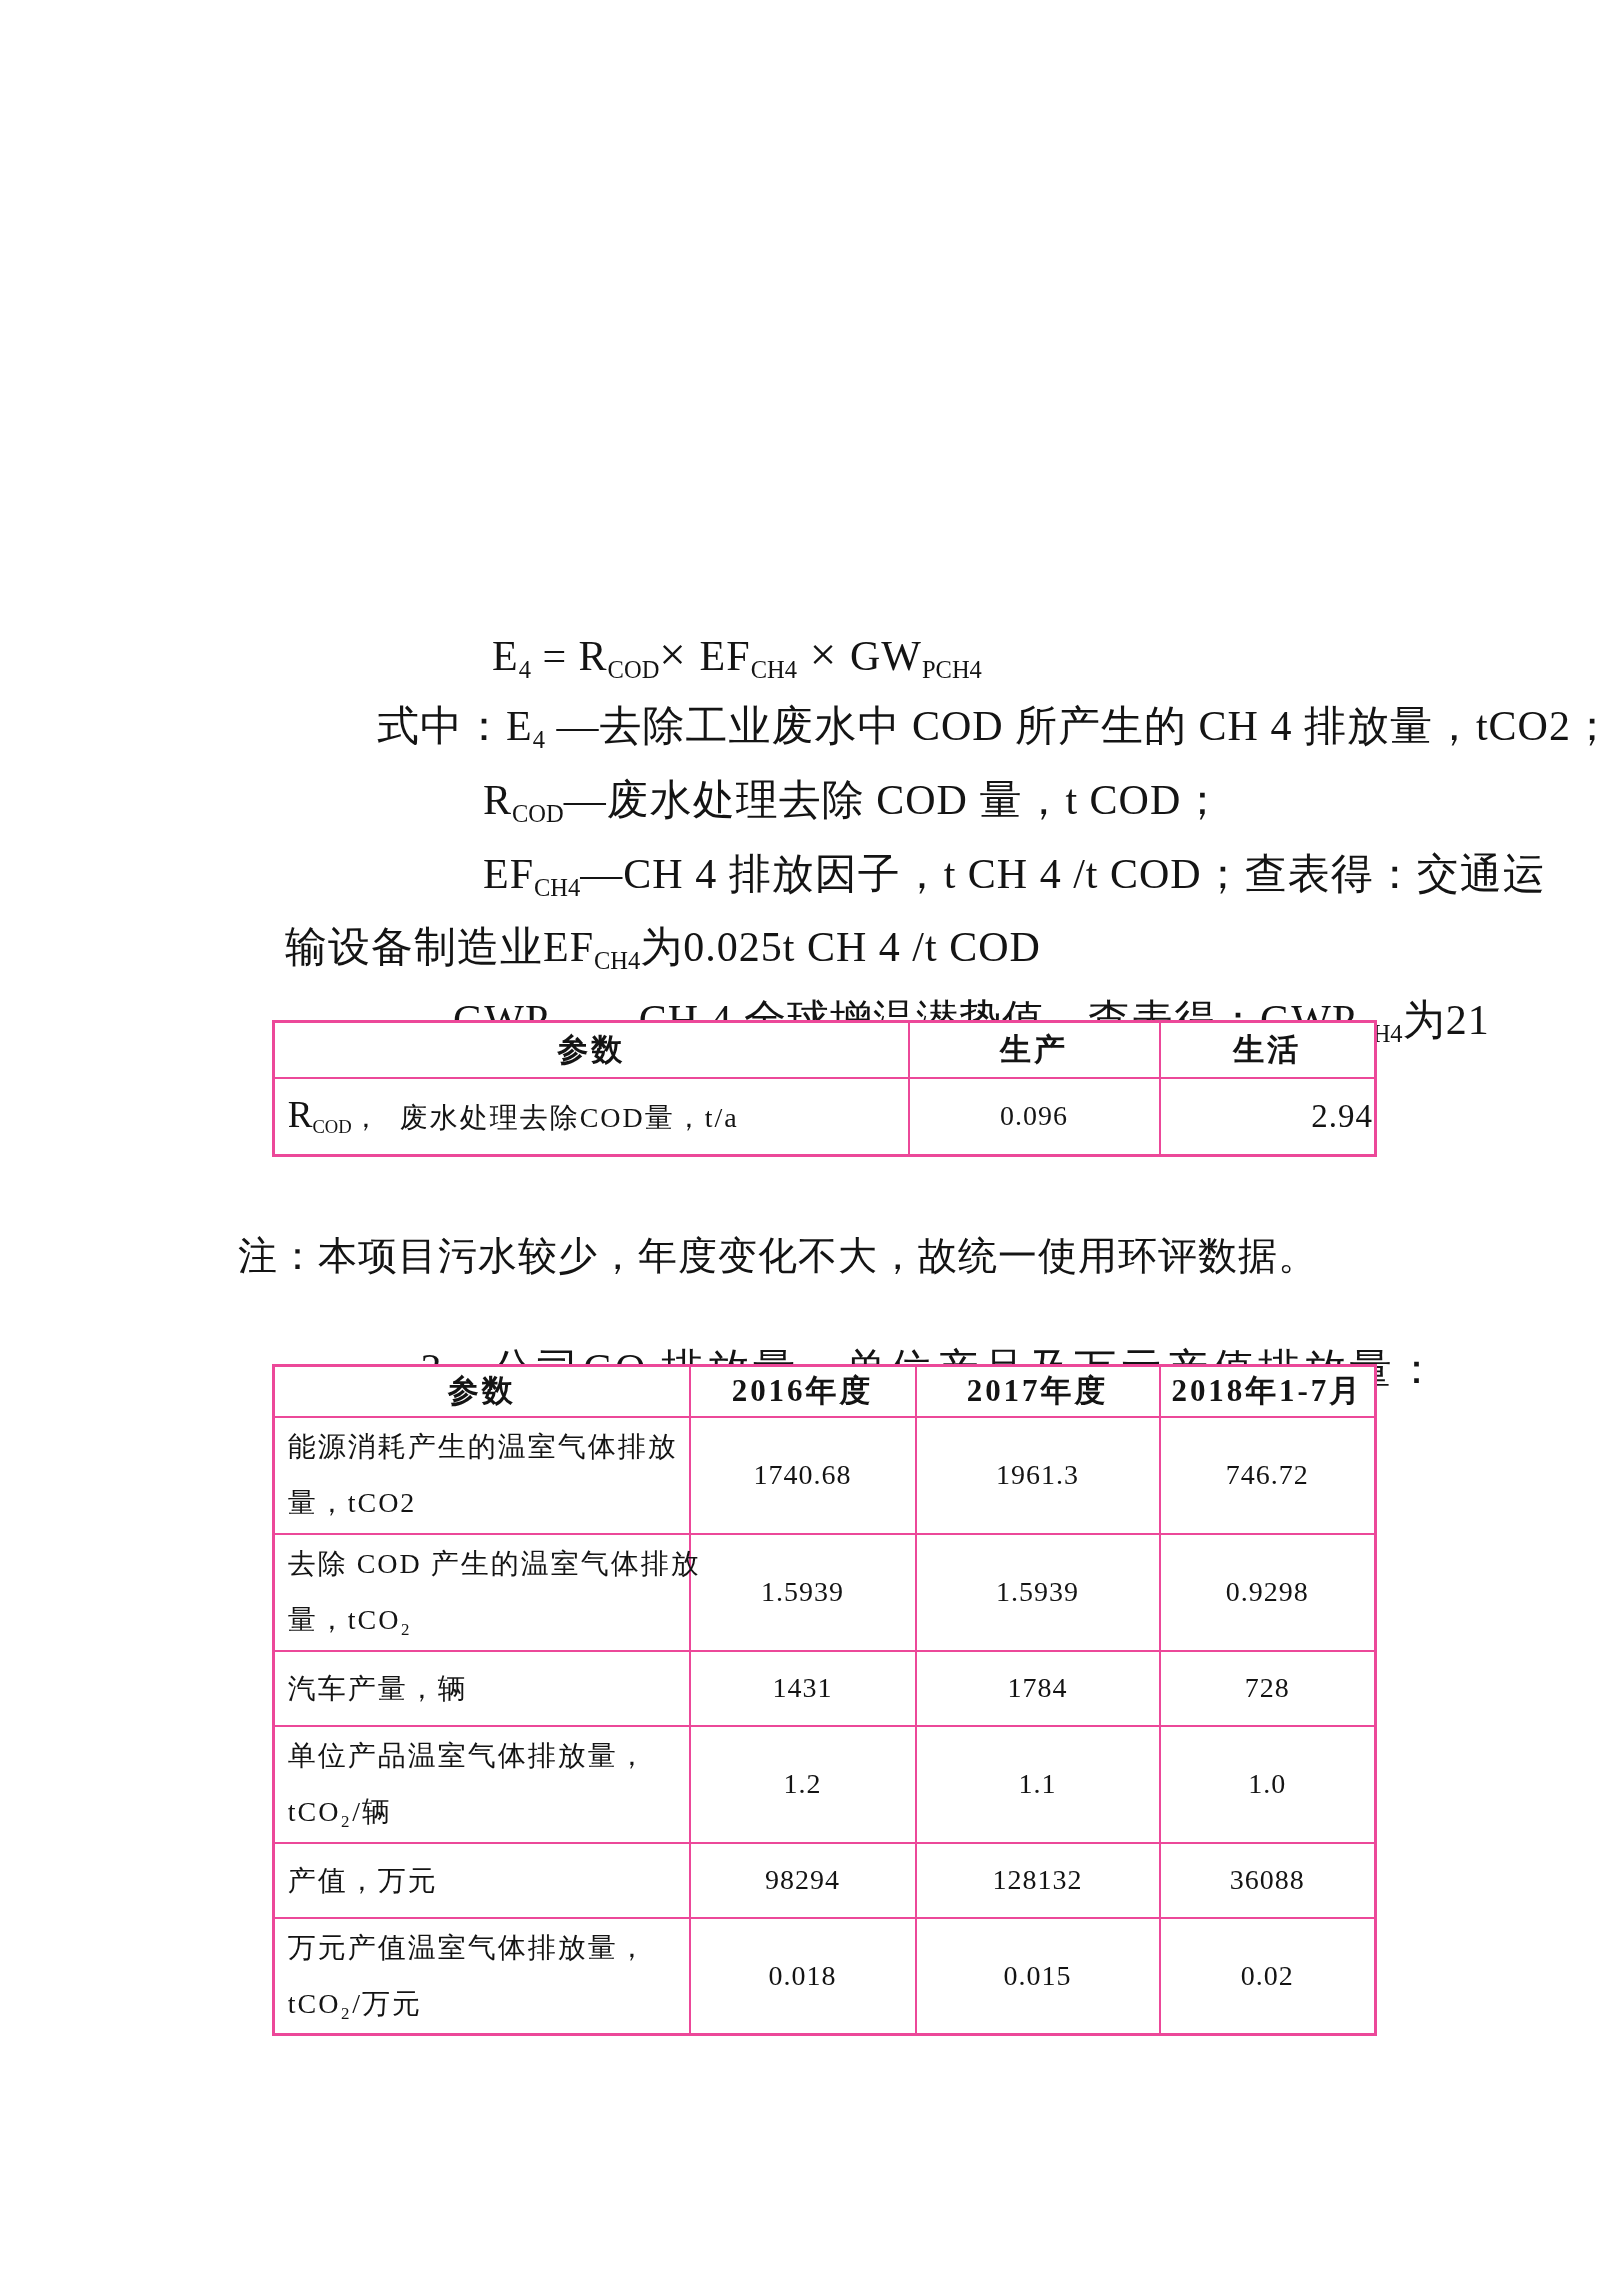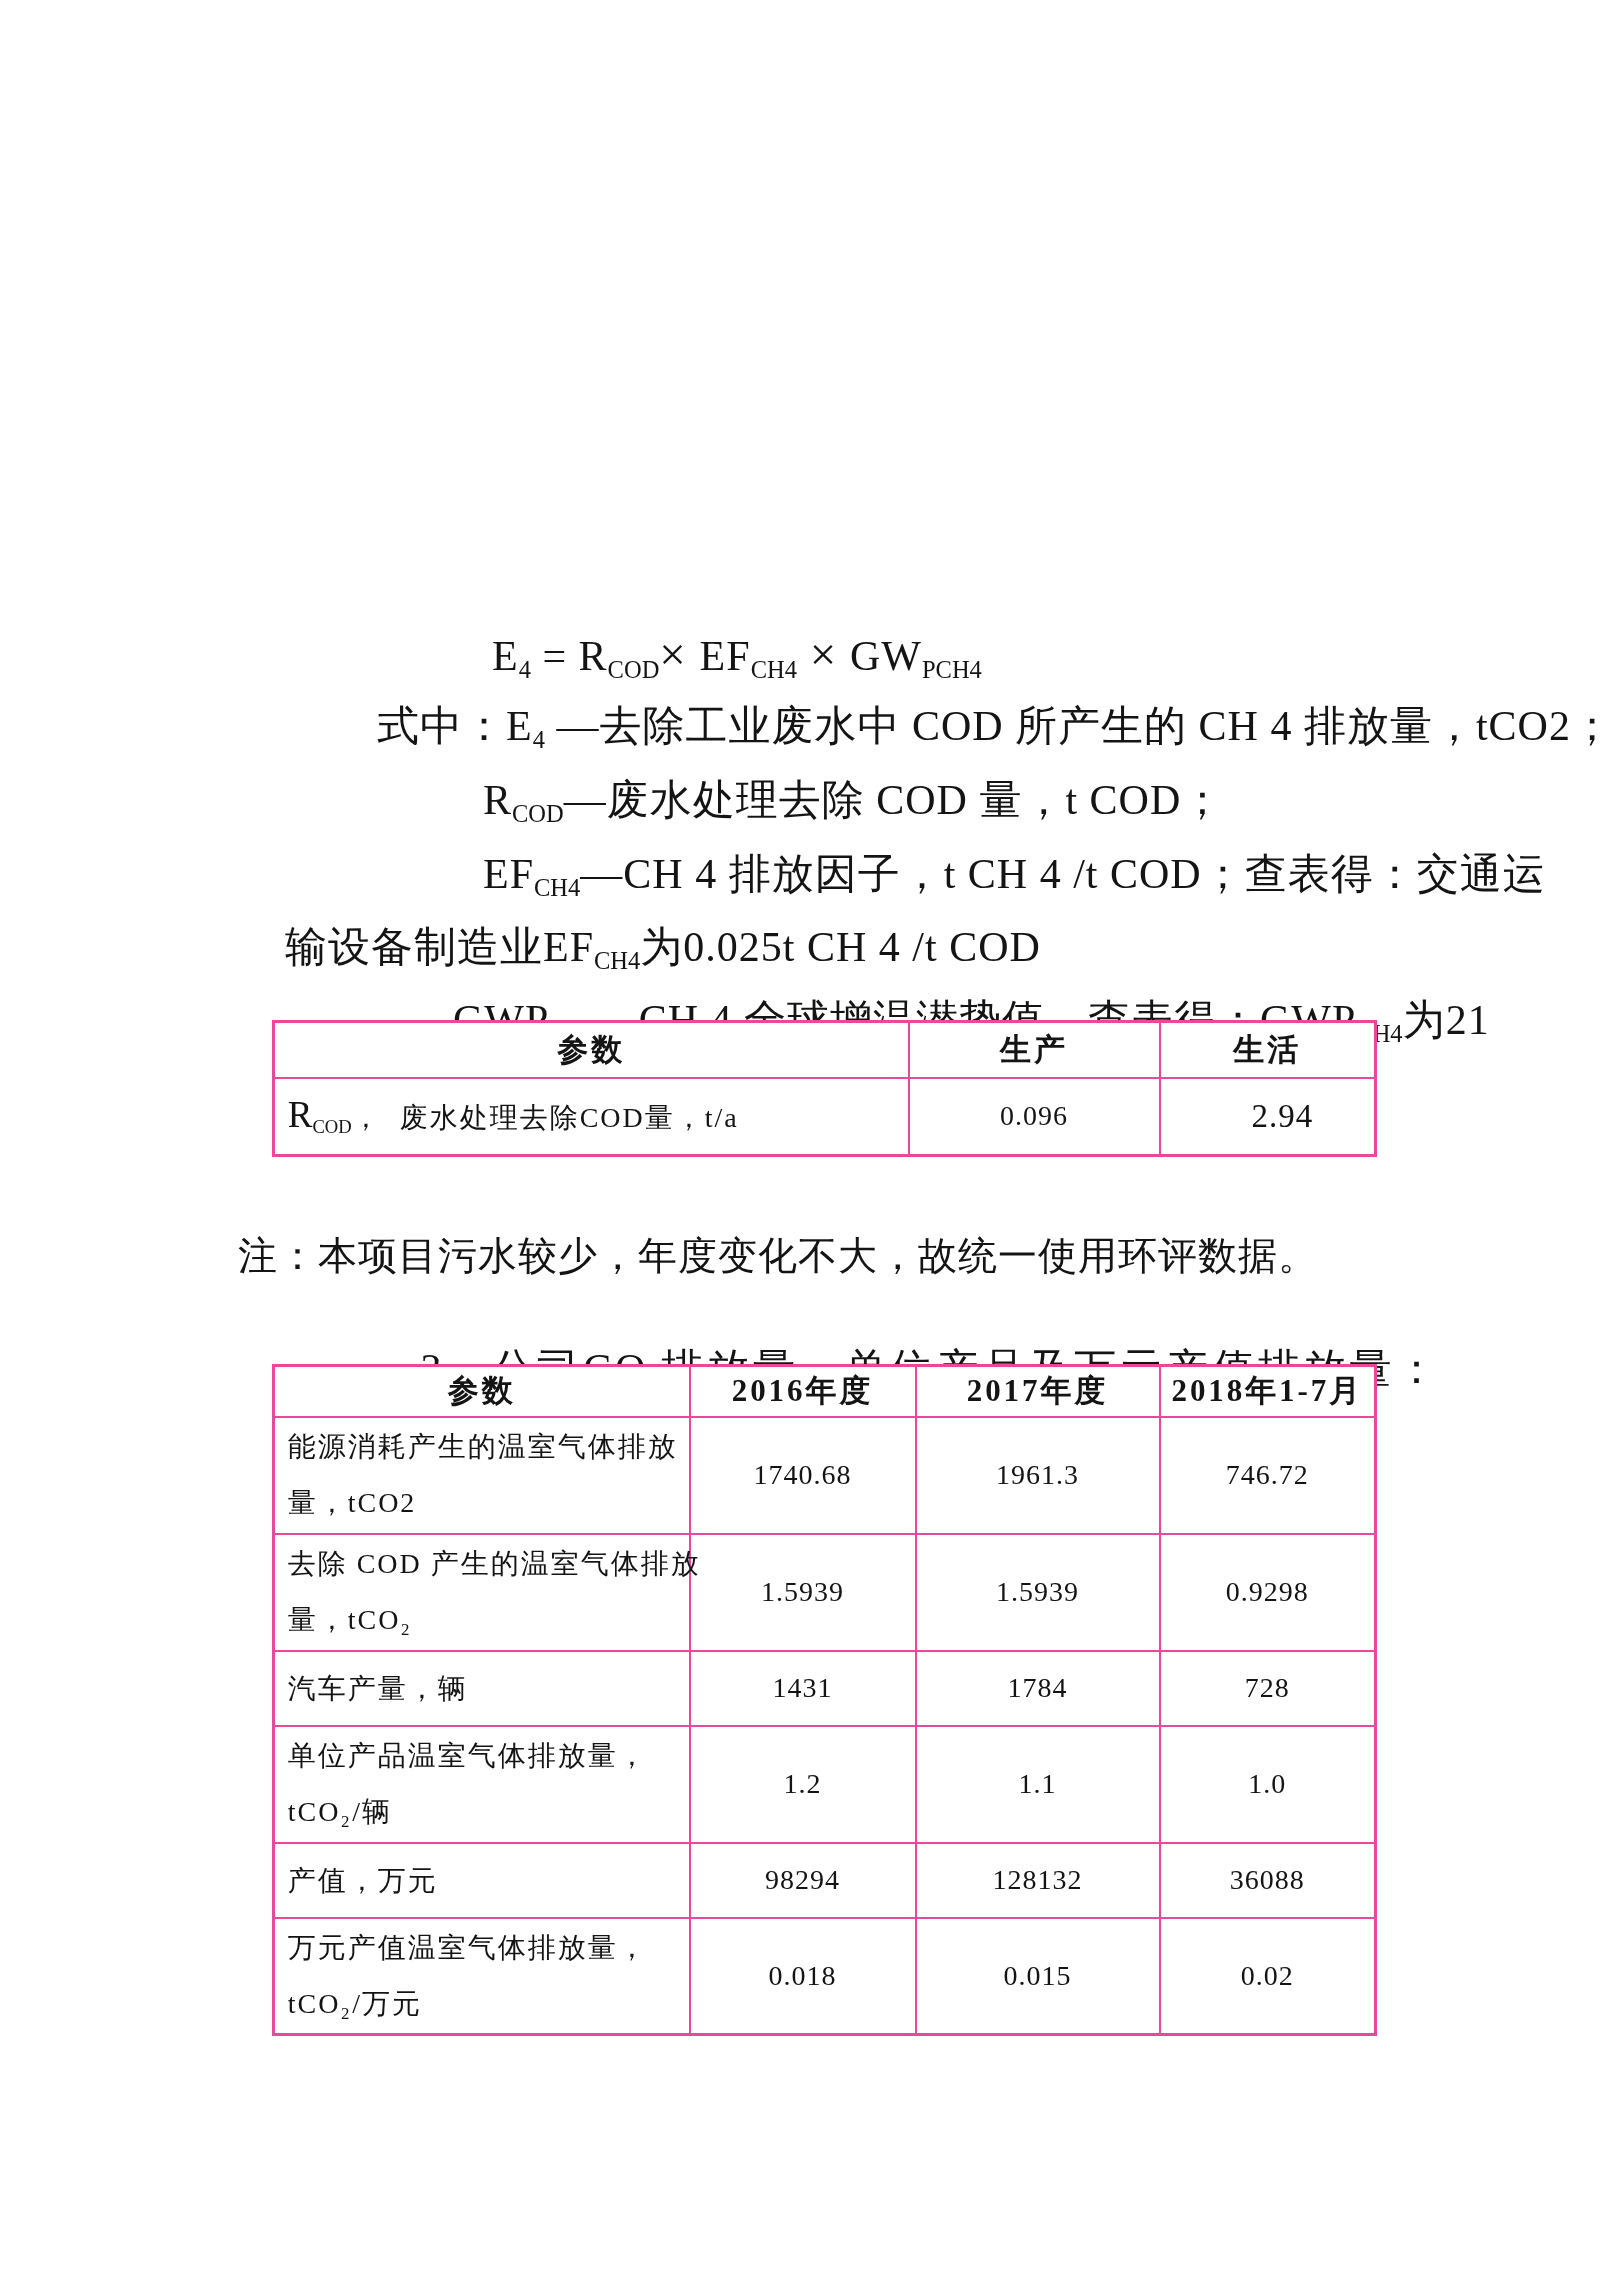--- a/index.html
+++ b/index.html
@@ -60,21 +60,21 @@
     letter-spacing:2px;
     text-align:left;
     padding-left:12.7px;
     padding-right:20px;
     white-space:pre;
     line-height:56px;
   }
   td.param .bigvar{font-size:37px;letter-spacing:0;}
   td.param sub{font-size:18.6px;letter-spacing:0;vertical-align:-5.9px;line-height:0;}
   td.val{font-size:28px;text-align:center;letter-spacing:1px;}
-  td.val-left{font-size:33px;text-align:center;padding-left:31px;letter-spacing:1px;}
+  td.val-left{font-size:33px;text-align:right;padding-left:31px;letter-spacing:1px;}
 
   #cod-table{left:272px;top:1020px;width:1102px;}
   #cod-table tr.hdr{height:56px;}
   #cod-table tr.r0{height:78px;}
   #cod-table tr.r1{height:65px;}
   #cod-table th{border-bottom-width:2.9px;}
 
   #emission-table{left:272px;top:1364px;width:1102px;}
   #emission-table tr.hdr{height:51px;}
   #emission-table tr.rt{height:117px;}  

